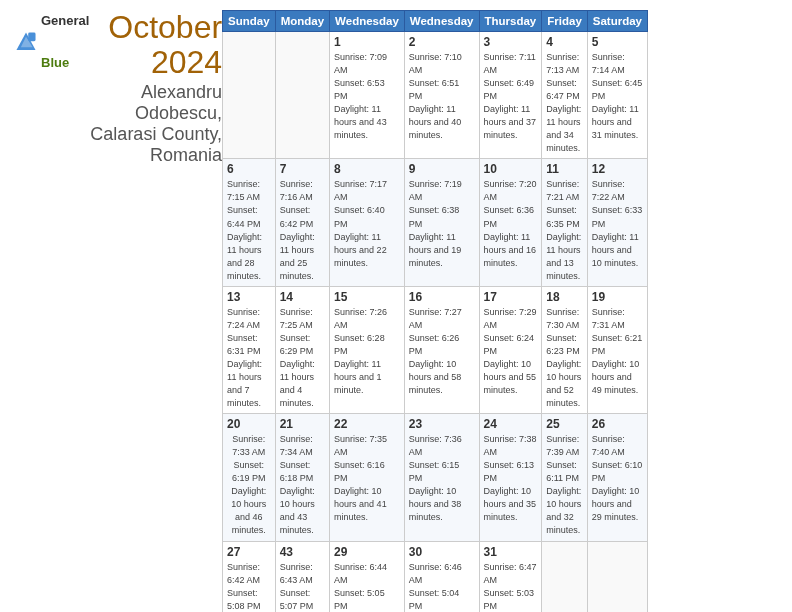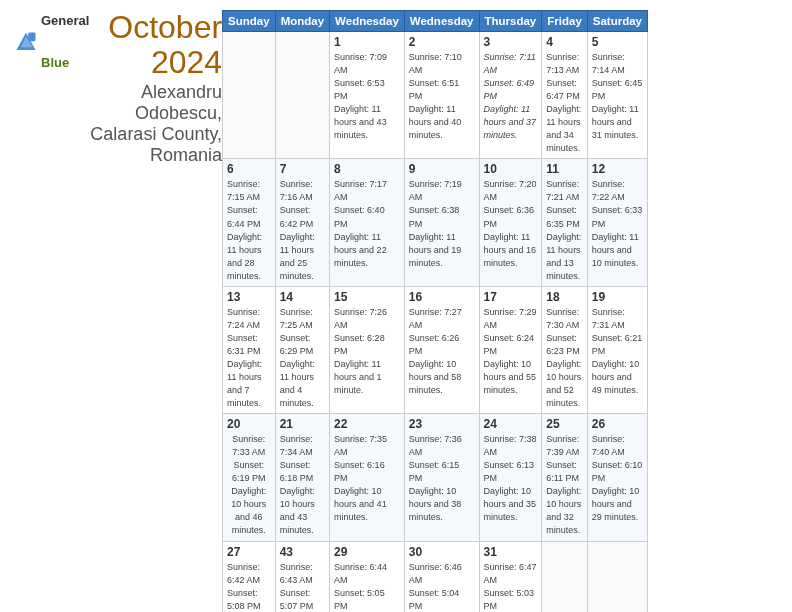--- a/index.html
+++ b/index.html
@@ -155,21 +155,21 @@
 Daylight: 11 hours and 43 minutes.</div>
           </td>
           <td>
             <span class="day-number">2</span>
             <div class="day-info" style="white-space: pre-line;">Sunrise: 7:10 AM
 Sunset: 6:51 PM
 Daylight: 11 hours and 40 minutes.</div>
           </td>
           <td>
             <span class="day-number">3</span>
-            <div class="day-info" style="white-space: pre-line; font-style: italic;">Sunrise: 7:11 AM
+            <div class="day-info" style="white-space: pre-line;">Sunrise: 7:11 AM
 Sunset: 6:49 PM
 Daylight: 11 hours and 37 minutes.</div>
           </td>
           <td>
             <span class="day-number">4</span>
             <div class="day-info" style="white-space: pre-line;">Sunrise: 7:13 AM
 Sunset: 6:47 PM
 Daylight: 11 hours and 34 minutes.</div>
           </td>
           <td>

